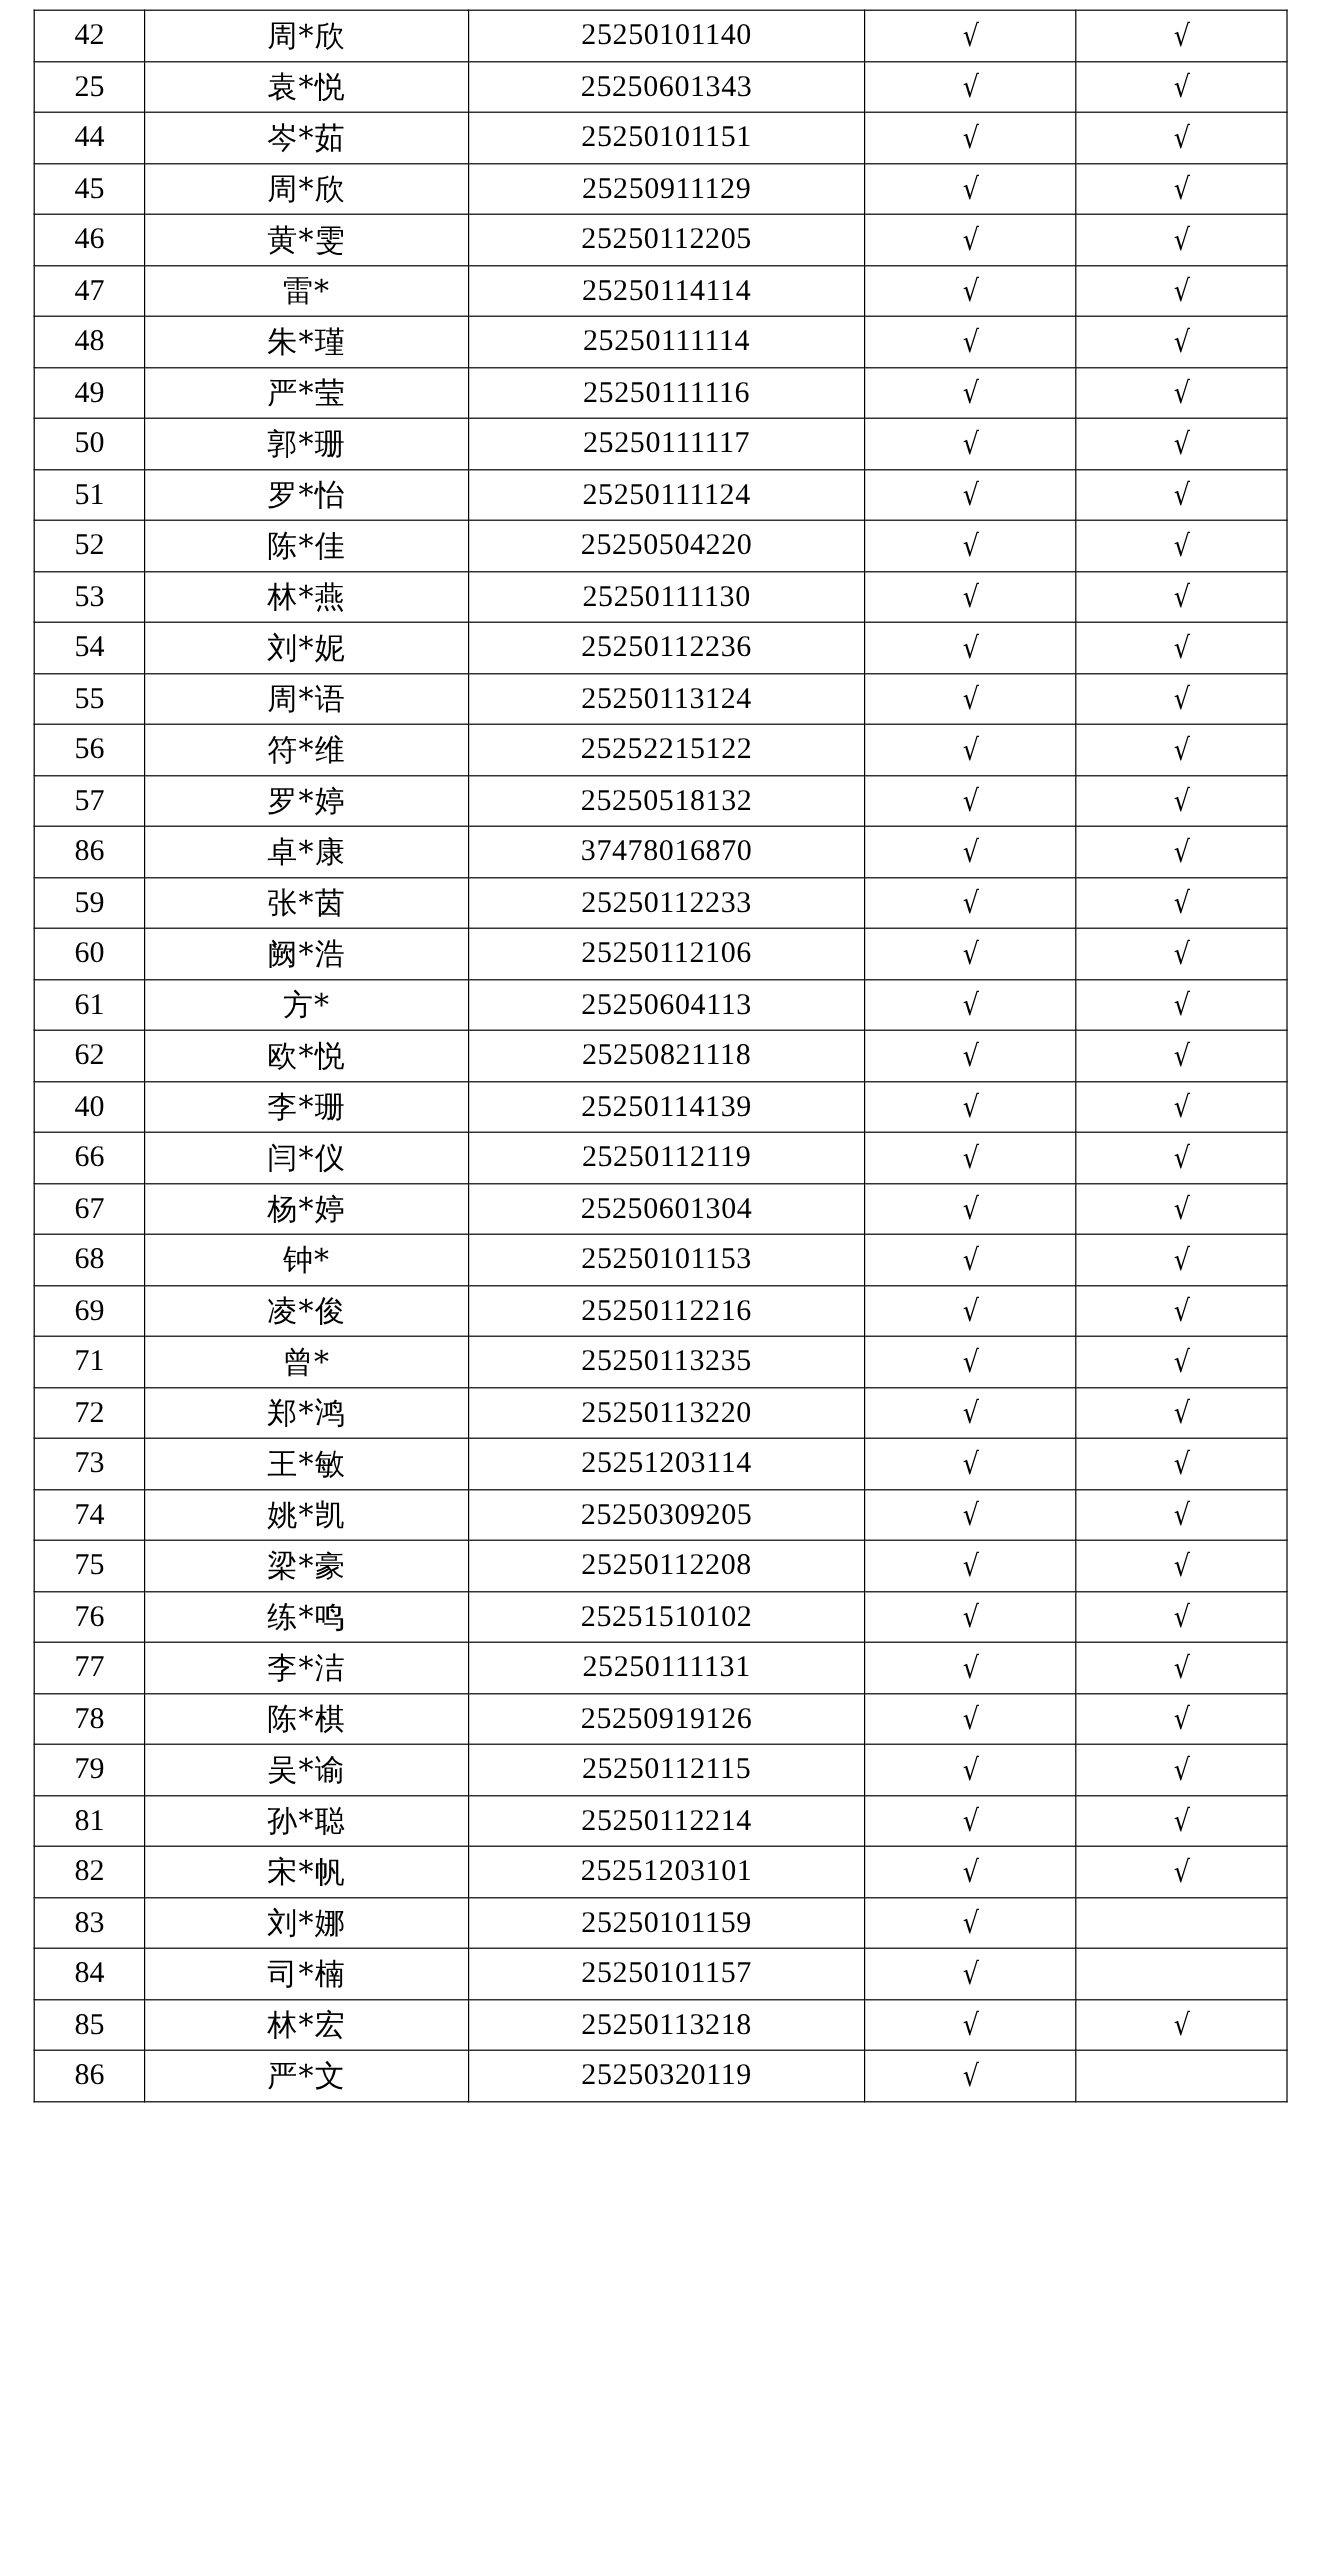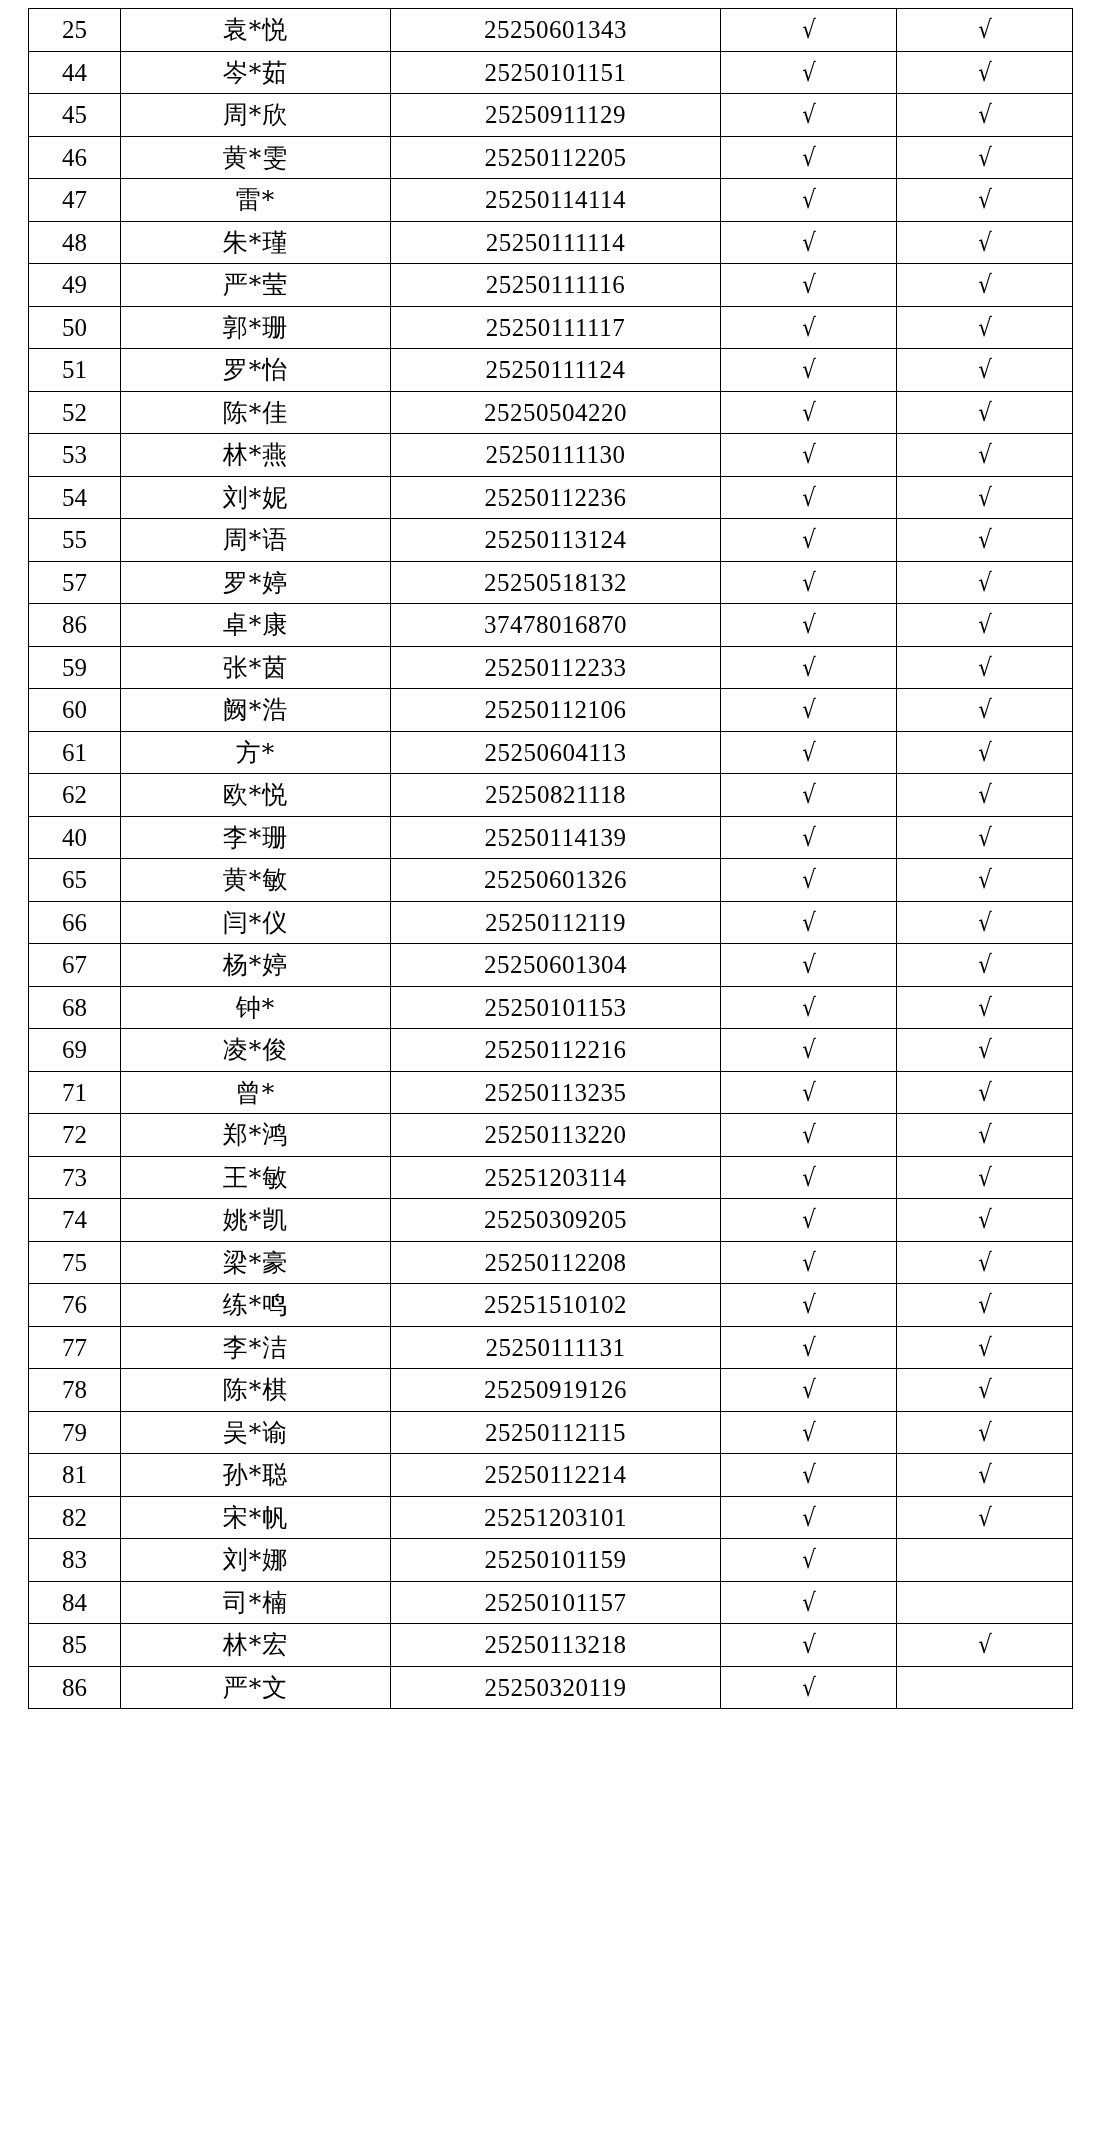--- a/index.html
+++ b/index.html
@@ -70,20 +70,27 @@
   <table class="roster">
     <colgroup>
       <col class="c-index">
       <col class="c-name">
       <col class="c-id">
       <col class="c-chk1">
       <col class="c-chk2">
     </colgroup>
     <tbody id="roster-body">
         <tr>
+          <td class="idx">42</td>
+          <td class="name">周*欣</td>
+          <td class="id">25250101140</td>
+          <td class="chk"><span class="check">√</span></td>
+          <td class="chk"><span class="check">√</span></td>
+        </tr>
+        <tr>
           <td class="idx">25</td>
           <td class="name">袁*悦</td>
           <td class="id">25250601343</td>
           <td class="chk"><span class="check">√</span></td>
           <td class="chk"><span class="check">√</span></td>
         </tr>
         <tr>
           <td class="idx">44</td>
           <td class="name">岑*茹</td>
           <td class="id">25250101151</td>
@@ -161,20 +168,27 @@
           <td class="chk"><span class="check">√</span></td>
         </tr>
         <tr>
           <td class="idx">55</td>
           <td class="name">周*语</td>
           <td class="id">25250113124</td>
           <td class="chk"><span class="check">√</span></td>
           <td class="chk"><span class="check">√</span></td>
         </tr>
         <tr>
+          <td class="idx">56</td>
+          <td class="name">符*维</td>
+          <td class="id">25252215122</td>
+          <td class="chk"><span class="check">√</span></td>
+          <td class="chk"><span class="check">√</span></td>
+        </tr>
+        <tr>
           <td class="idx">57</td>
           <td class="name">罗*婷</td>
           <td class="id">25250518132</td>
           <td class="chk"><span class="check">√</span></td>
           <td class="chk"><span class="check">√</span></td>
         </tr>
         <tr>
           <td class="idx">86</td>
           <td class="name">卓*康</td>
           <td class="id">37478016870</td>
@@ -206,27 +220,20 @@
           <td class="idx">62</td>
           <td class="name">欧*悦</td>
           <td class="id">25250821118</td>
           <td class="chk"><span class="check">√</span></td>
           <td class="chk"><span class="check">√</span></td>
         </tr>
         <tr>
           <td class="idx">40</td>
           <td class="name">李*珊</td>
           <td class="id">25250114139</td>
-          <td class="chk"><span class="check">√</span></td>
-          <td class="chk"><span class="check">√</span></td>
-        </tr>
-        <tr>
-          <td class="idx">65</td>
-          <td class="name">黄*敏</td>
-          <td class="id">25250601326</td>
           <td class="chk"><span class="check">√</span></td>
           <td class="chk"><span class="check">√</span></td>
         </tr>
         <tr>
           <td class="idx">66</td>
           <td class="name">闫*仪</td>
           <td class="id">25250112119</td>
           <td class="chk"><span class="check">√</span></td>
           <td class="chk"><span class="check">√</span></td>
         </tr>

